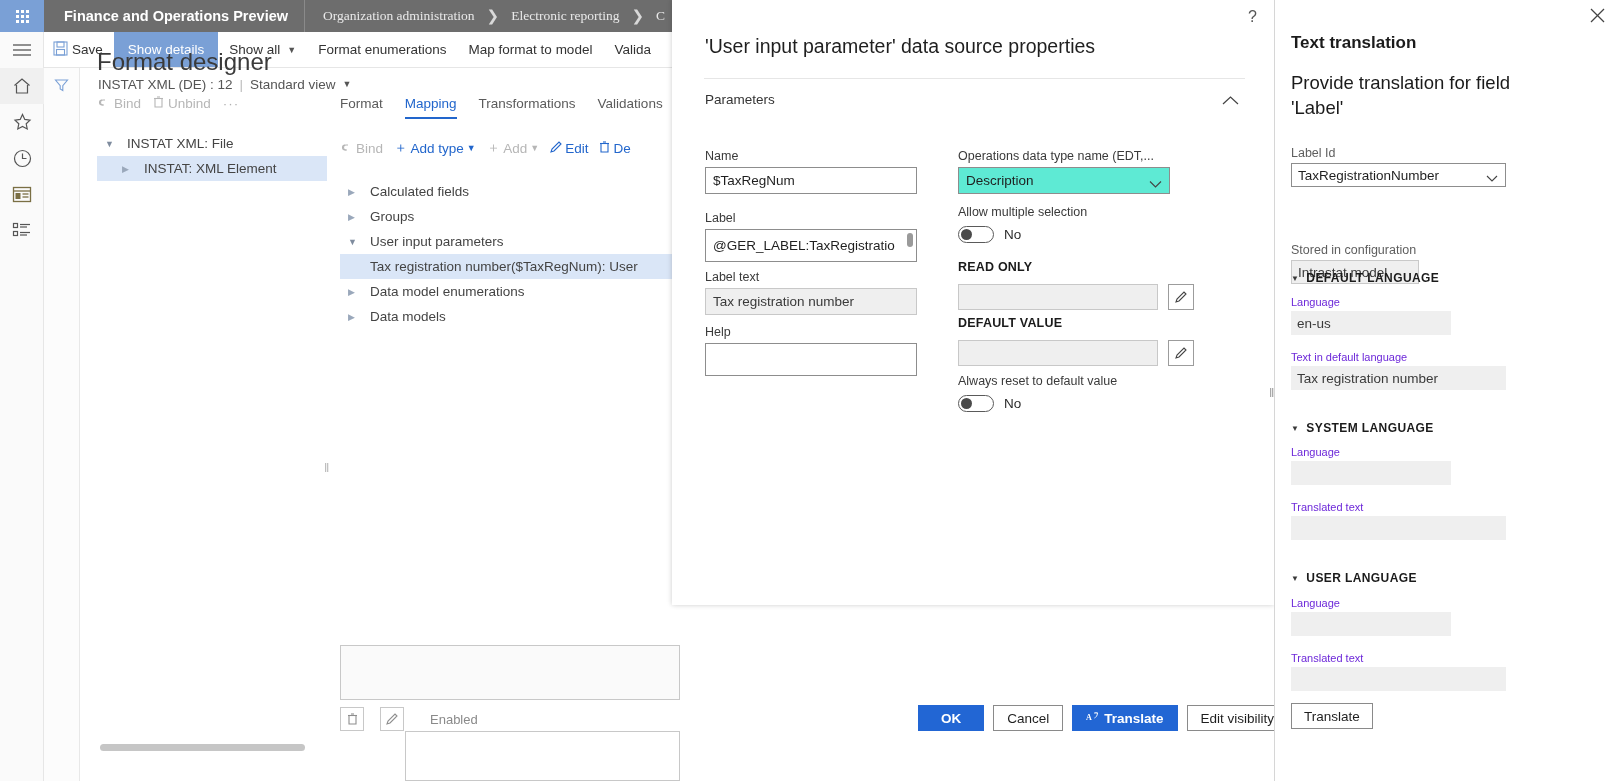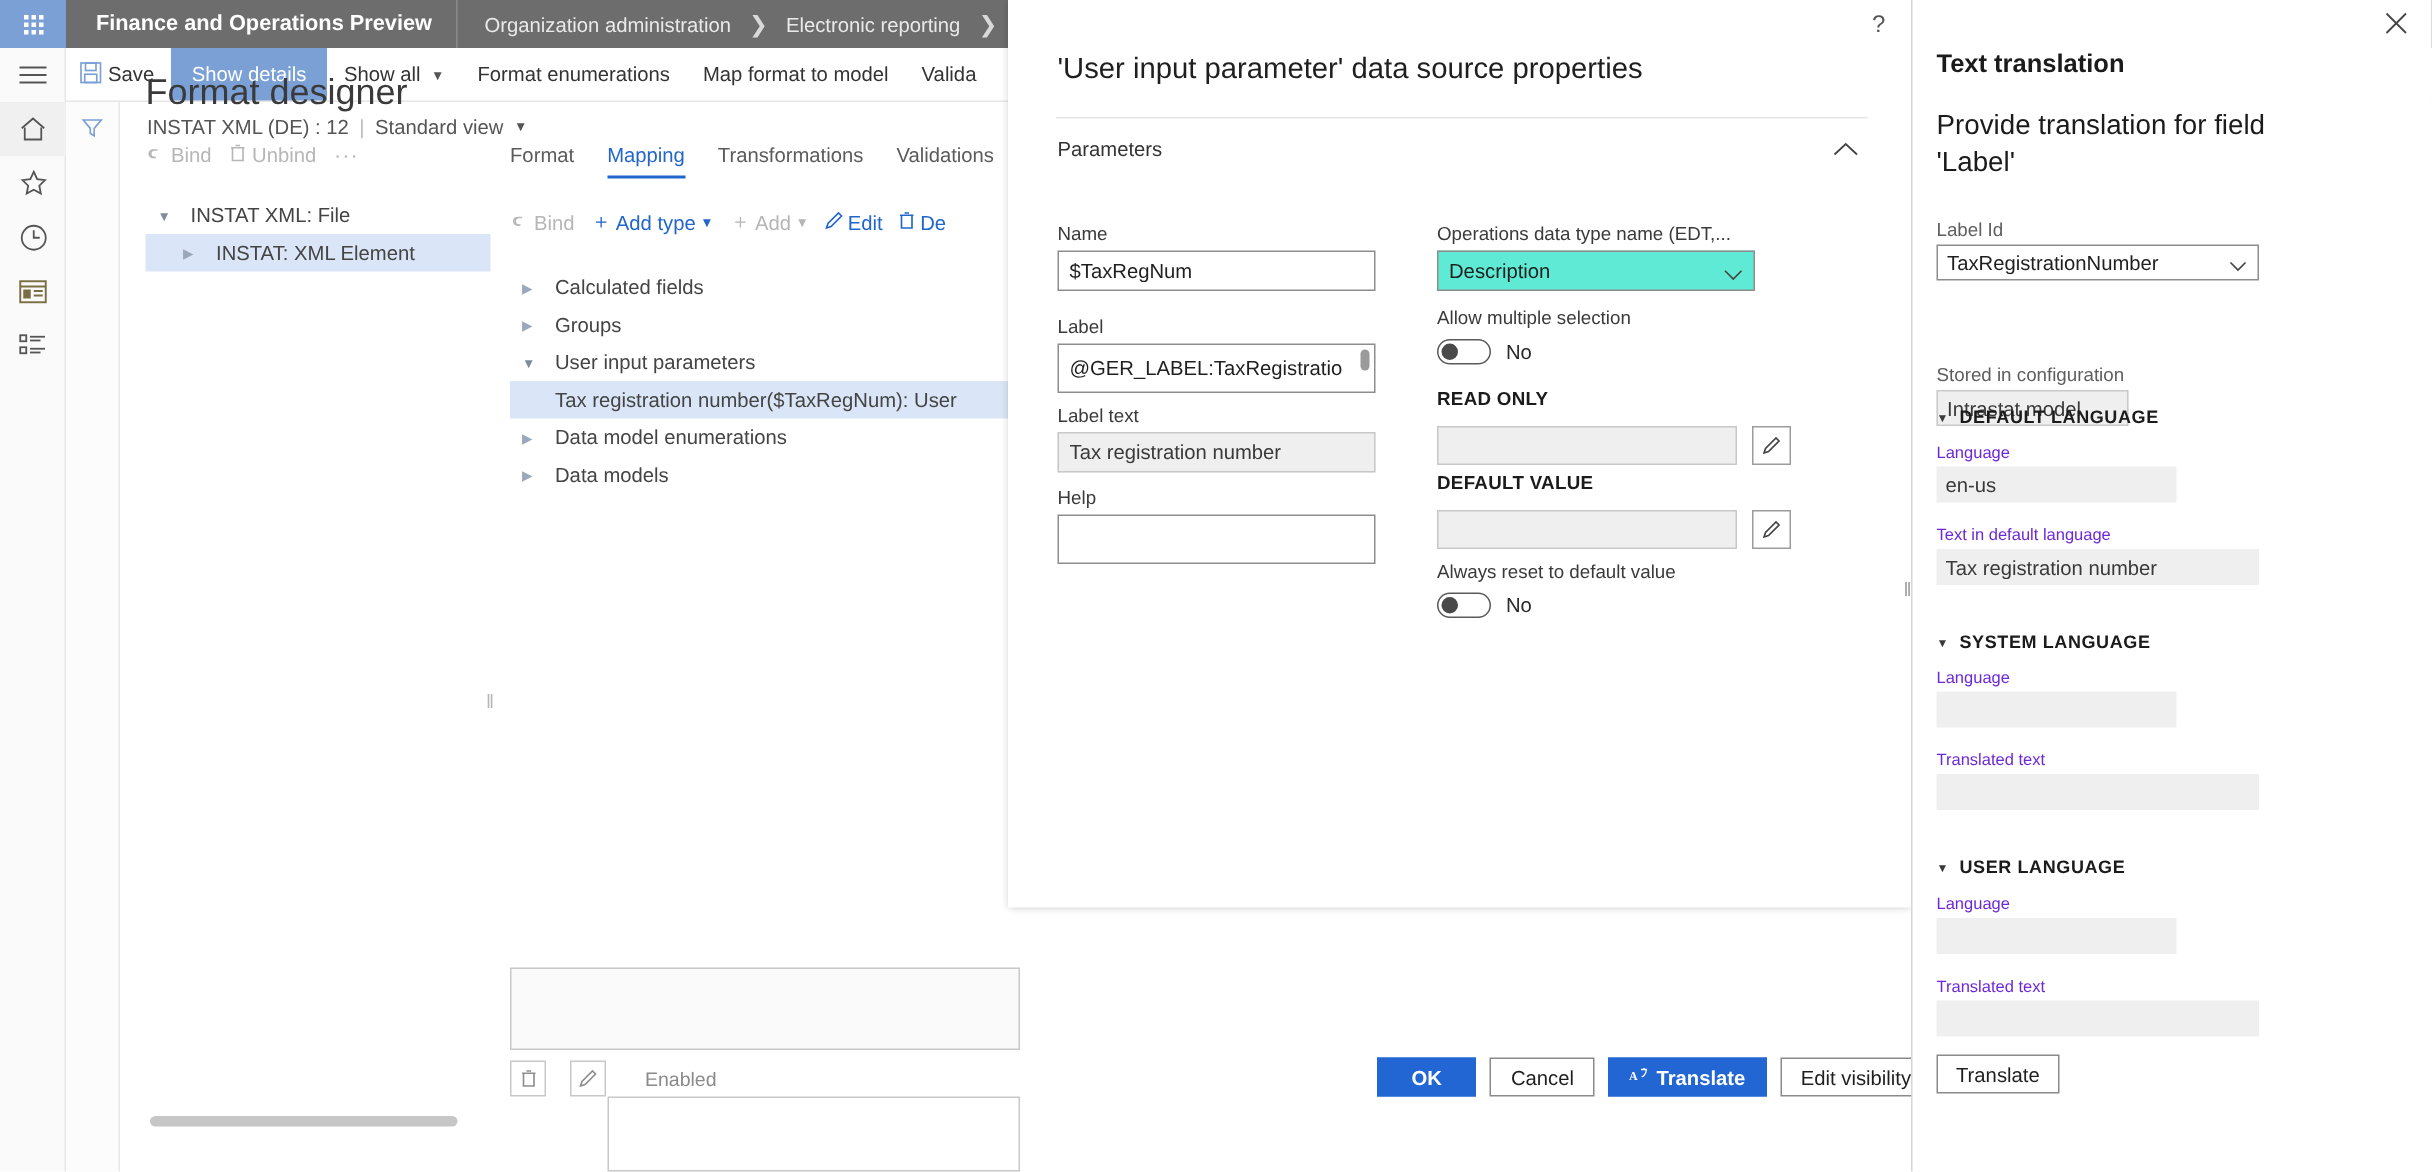--- a/index.html
+++ b/index.html
@@ -28,21 +28,21 @@
     display: grid; grid-template-columns: repeat(3, 3px);
     grid-template-rows: repeat(3, 3px); gap: 2px;
   }
   .waffle-grid i { display:block; width:3px; height:3px; background:#fff; }
   .app-title {
     color: #fff; font-size: 14.5px; font-weight: 600;
     padding: 0 16px; height: 32px; line-height: 32px;
     border-right: 1px solid #8a8a8a; margin-left: 4px;
   }
   .breadcrumb { display: flex; align-items: center; color: #e9e9e9; font-size: 13.5px; padding-left: 14px; }
-  .breadcrumb .crumb { padding: 0 4px; white-space: nowrap; }
+  .breadcrumb .crumb { padding: 0 4px; white-space: nowrap; font-family: Liberation Serif, serif; }
   .breadcrumb .chev { color: #d9d9d9; font-size: 15px; padding: 0 8px; font-weight: 300; }
 
   
   .rail {
     position: absolute; top: 32px; left: 0; width: 44px; height: 749px;
     background: #fafafa; border-right: 1px solid #e6e6e6;
   }
   .rail-btn {
     width: 44px; height: 36px; display: flex; align-items: center; justify-content: center;
   }

